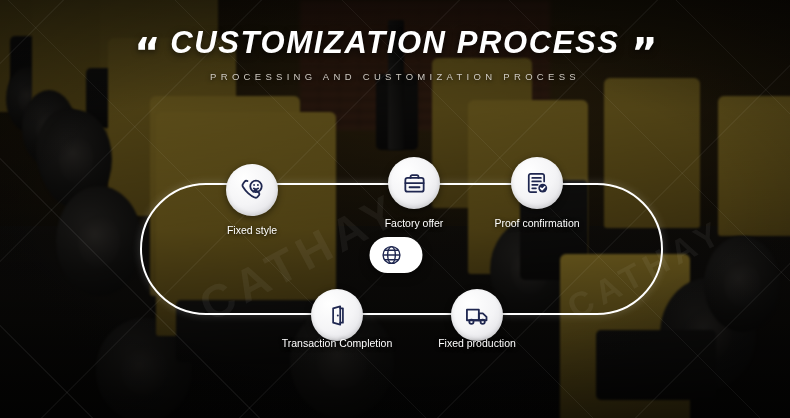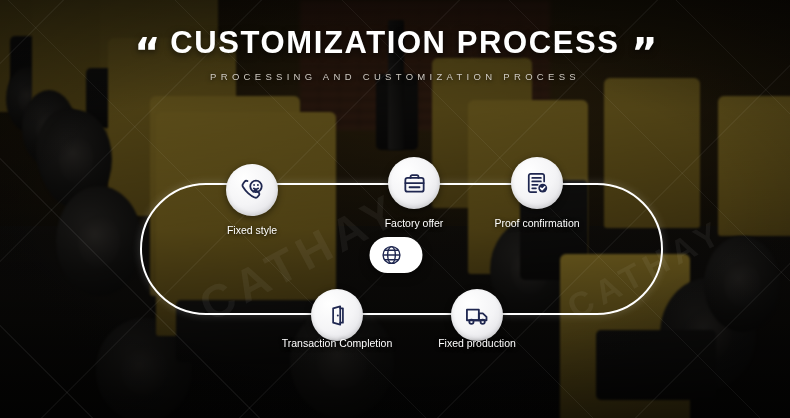--- a/index.html
+++ b/index.html
@@ -79,20 +79,21 @@
     position:relative;display:inline-block;
     padding:0 34px;
   }
   .title{
     display:block;
     color:#ffffff;
     font-size:31px;font-weight:700;
     letter-spacing:1.6px;
     line-height:1;
     text-shadow:0 2px 7px rgba(0,0,0,.65);
+    font-style:italic;
   }
   .qm{
     position:absolute;top:6px;
     color:#ffffff;font-size:40px;font-weight:700;line-height:1;
     font-family:"DejaVu Sans", sans-serif;
     text-shadow:0 2px 6px rgba(0,0,0,.6);
   }
   .qm-open{left:-2px;}
   .qm-close{right:-4px;}
   .subtitle{

